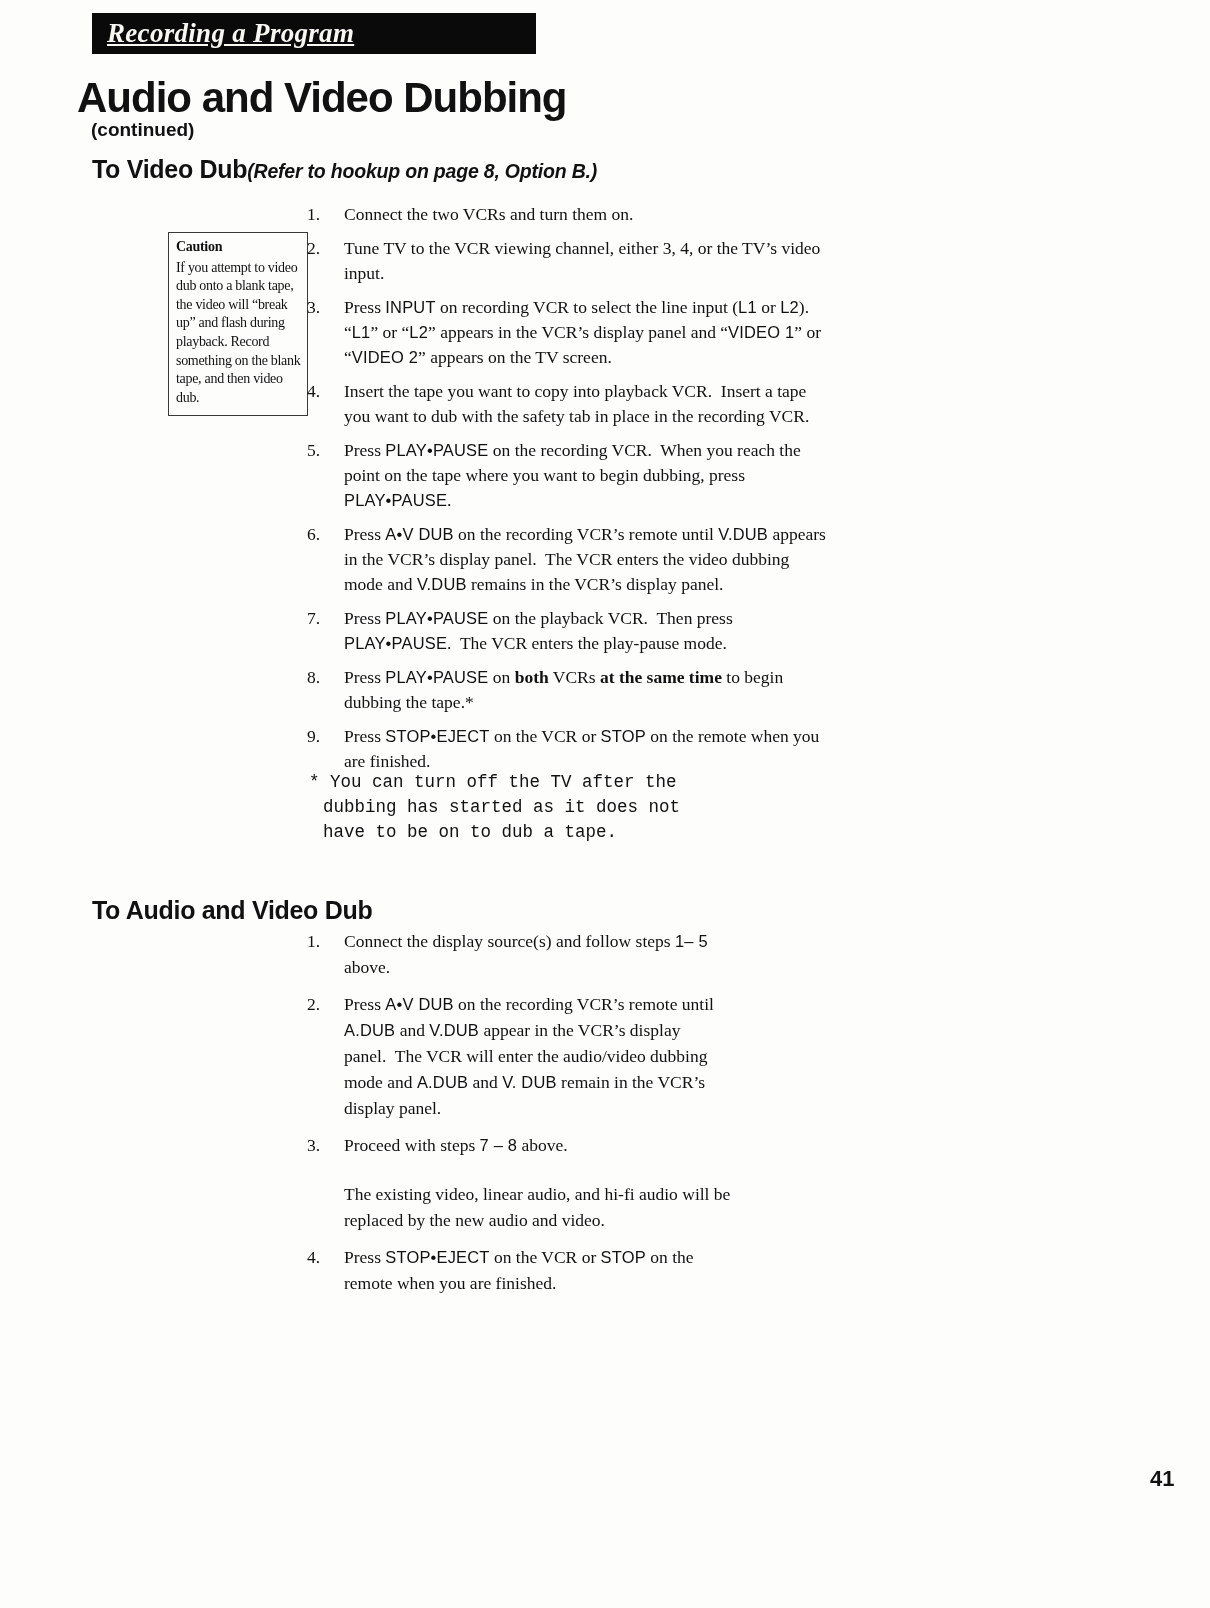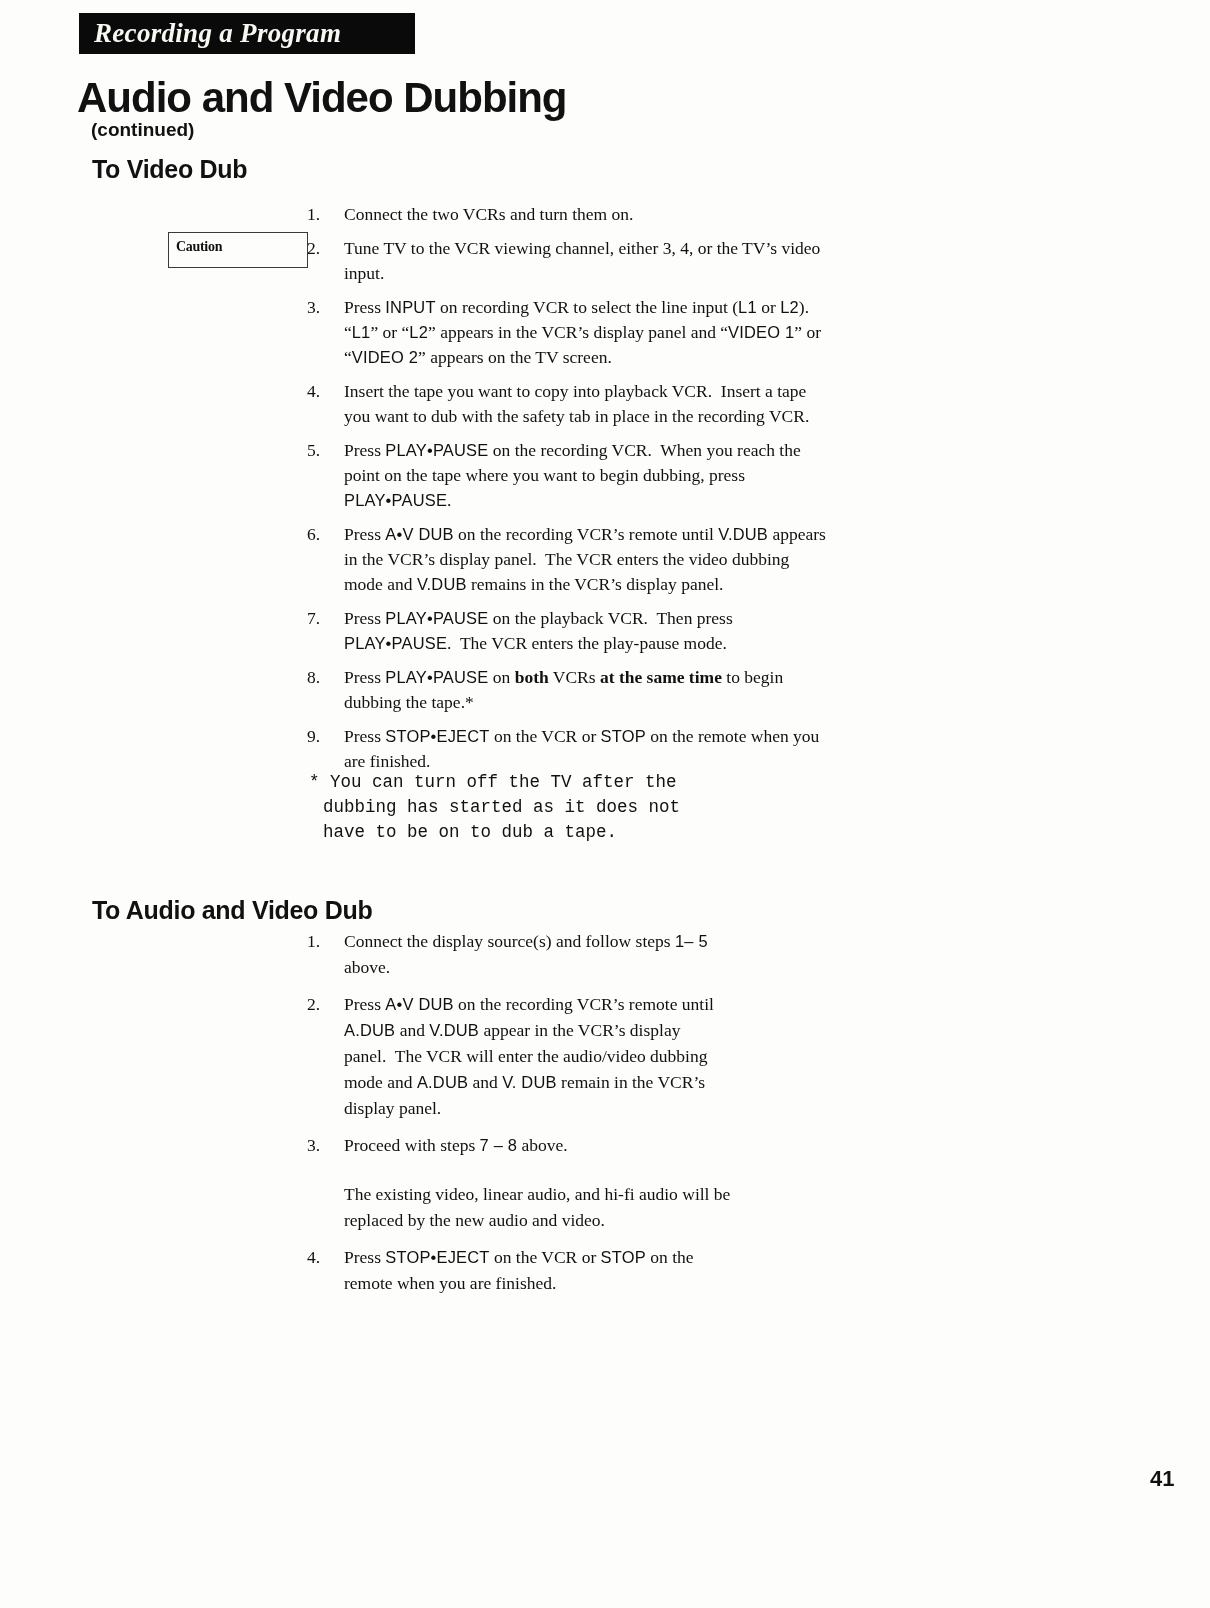--- a/index.html
+++ b/index.html
@@ -6,24 +6,24 @@
   .page{
     position:relative;
     width:1210px;height:1608px;
     background:#fdfdfc;
     color:#111;
     font-family:"Liberation Serif", serif;
     overflow:hidden;
   }
   
   .header-bar{
-    position:absolute;left:79px;top:13px;width:336px;height:41px;
+    position:absolute;left:92px;top:13px;width:444px;height:41px;
     background:#0a0a0a;color:#f8f7f2;
     display:flex;align-items:center;
-    padding-left:15px;box-sizing:border-box;
+    padding-left:15px;box-sizing:border-box;text-decoration:underline;
   }
   .header-bar span{
     font-family:"Liberation Serif", serif;
     font-style:italic;font-weight:bold;font-size:27px;
     letter-spacing:0.3px;
   }
   .title{
     position:absolute;left:77px;top:74px;
     font-family:"Liberation Sans", sans-serif;
     font-weight:bold;font-size:42px;letter-spacing:-1px;
@@ -84,24 +84,26 @@
 
   <div class="header-bar">
     <span>Recording a Program</span>
   </div>
 
   <div class="title">Audio and Video Dubbing</div>
   <div class="subtitle">(continued)</div>
 
   <div class="sec-heading s1">
     <span class="h">To Video Dub</span>
+    <span class="note">(Refer to hookup on page 8, Option B.)</span>
   </div>
 
   <aside class="caution">
     <div class="c-title">Caution</div>
+    <div class="c-body">If you attempt to video dub onto a blank tape, the video will “break up” and flash during playback. Record something on the blank tape, and then video dub.</div>
   </aside>
 
   <div class="steps steps1">
       <div class="step">
         <span class="num">1.</span>
         <div class="body"><span>Connect the two VCRs and turn them on.</span></div>
       </div>
       <div class="step">
         <span class="num">2.</span>
         <div class="body"><span>Tune TV to the VCR viewing channel, either 3, 4, or the TV’s video input.</span></div>

